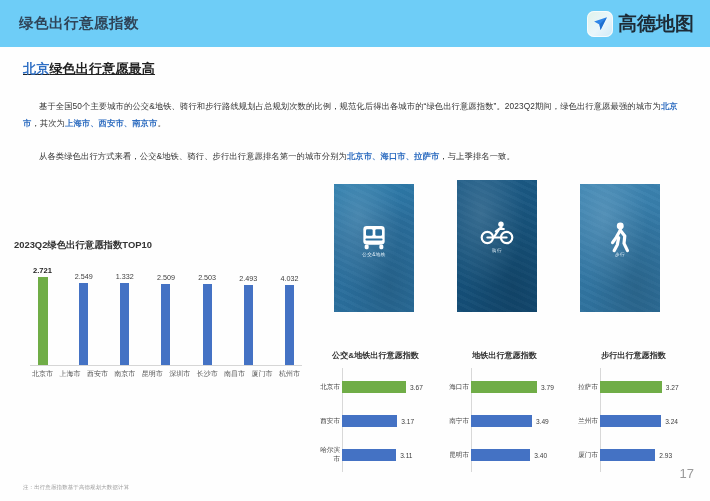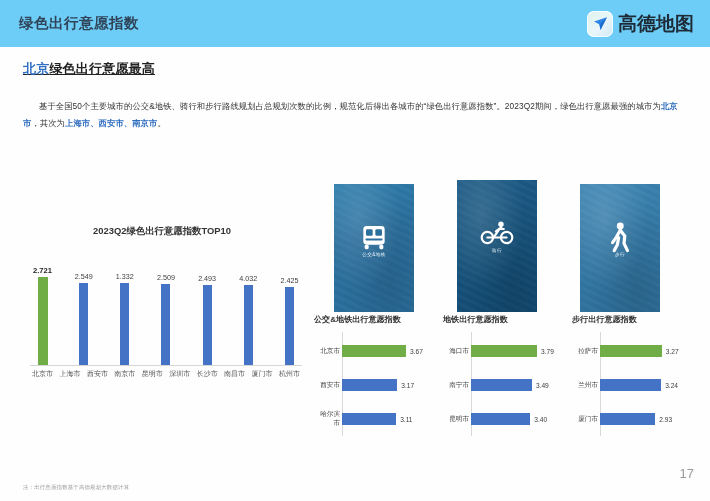--- a/index.html
+++ b/index.html
@@ -45,22 +45,22 @@
   }
   .p1{left:23px;top:98px;width:665px;text-indent:16px;}
   .p2{left:23px;top:148px;width:665px;text-indent:16px;}
   .hl{color:#2d6cc0;font-weight:bold;}
 
   
   .mainchart{
     position:absolute;left:14px;top:222px;width:296px;height:172px;
   }
   .mainchart-title{
-    text-align:center;font-size:9.4px;font-weight:bold;color:#333;
-    margin-top:3px;
+    text-align:left;font-size:9.4px;font-weight:bold;color:#333;
+    margin-top:17px;
   }
   .bars{
     position:absolute;left:16px;top:28px;width:272px;height:115px;
     display:flex;align-items:flex-start;justify-content:space-between;
   }
   .barcol{width:25px;display:flex;flex-direction:column;align-items:center;justify-content:flex-end;height:100%;}
   .barval{font-size:7.2px;color:#3c3c3c;margin-bottom:2px;white-space:nowrap;}
   .barval.first{font-weight:bold;color:#222;font-size:7.6px;}
   .bar{width:9px;background:#4472c4;}
   .bar.green{background:#70ad47;width:10px;}
@@ -96,21 +96,21 @@
   .card-cap{
     position:absolute;left:0;right:0;top:68px;text-align:center;
     font-size:4.6px;color:#e7f3fb;letter-spacing:.4px;
   }
 
   
   .mini{position:absolute;top:314px;width:123px;height:130px;}
   .mini.m1{left:314px;}
   .mini.m2{left:443px;}
   .mini.m3{left:572px;}
-  .mini-title{font-size:8.1px;font-weight:bold;color:#333;text-align:left;margin-bottom:9px;}
+  .mini-title{font-size:8.1px;font-weight:bold;color:#333;text-align:center;margin-bottom:9px;margin-top:36px;}
   .mini-plot{position:relative;padding-left:28px;}
   .mini-axis{position:absolute;left:28px;top:-2px;width:1px;height:104px;background:#d8d8d8;}
   .mrow{display:flex;align-items:center;height:34px;}
   .mcat{
     position:absolute;left:0;width:26px;text-align:right;font-size:6.6px;color:#444;
   }
   .mrow-inner{position:relative;display:flex;align-items:center;width:95px;}
   .mbar{height:12px;background:#4472c4;}
   .mbar.green{background:#70ad47;}
   .mval{font-size:6.6px;color:#3c3c3c;margin-left:4px;white-space:nowrap;}
@@ -142,20 +142,23 @@
   </div>
 
   <div class="section-heading">
     <span class="hl">北京</span><span>绿色出行意愿最高</span>
   </div>
 
   <div class="para p1">
     <span>基于全国50个主要城市的公交&amp;地铁、骑行和步行路线规划占总规划次数的比例，规范化后得出各城市的“绿色出行意愿指数”。2023Q2期间，绿色出行意愿最强的城市为</span><span class="hl">北京市</span><span>，其次为</span><span class="hl">上海市、西安市、南京市</span><span>。</span>
   </div>
 
+  <div class="para p2">
+    <span>从各类绿色出行方式来看，公交&amp;地铁、骑行、步行出行意愿排名第一的城市分别为</span><span class="hl">北京市、海口市、拉萨市</span><span>，与上季排名一致。</span>
+  </div>
 
   <div class="mainchart">
     <div class="mainchart-title">2023Q2绿色出行意愿指数TOP10</div>
     <div class="bars" id="main-bars">
         <div class="barcol">
           <div class="barval first">2.721</div>
           <div class="bar green" style="height: 87.8px;"></div>
         </div>
         <div class="barcol">
           <div class="barval">2.549</div>
@@ -163,30 +166,30 @@
         </div>
         <div class="barcol">
           <div class="barval">1.332</div>
           <div class="bar" style="height: 82px;"></div>
         </div>
         <div class="barcol">
           <div class="barval">2.509</div>
           <div class="bar" style="height: 81px;"></div>
         </div>
         <div class="barcol">
+          <div class="barval">2.503</div>
+          <div class="bar" style="height: 80.8px;"></div>
+        </div>
+        <div class="barcol">
           <div class="barval">2.493</div>
           <div class="bar" style="height: 80.5px;"></div>
         </div>
         <div class="barcol">
           <div class="barval">4.032</div>
           <div class="bar" style="height: 79.6px;"></div>
-        </div>
-        <div class="barcol">
-          <div class="barval">2.425</div>
-          <div class="bar" style="height: 78.3px;"></div>
         </div>
       </div>
     <div class="axisline"></div>
     <div class="xlabels" id="main-xlabels">
         <div class="xlab">北京市</div>
         <div class="xlab">上海市</div>
         <div class="xlab">西安市</div>
         <div class="xlab">南京市</div>
         <div class="xlab">昆明市</div>
         <div class="xlab">深圳市</div>

